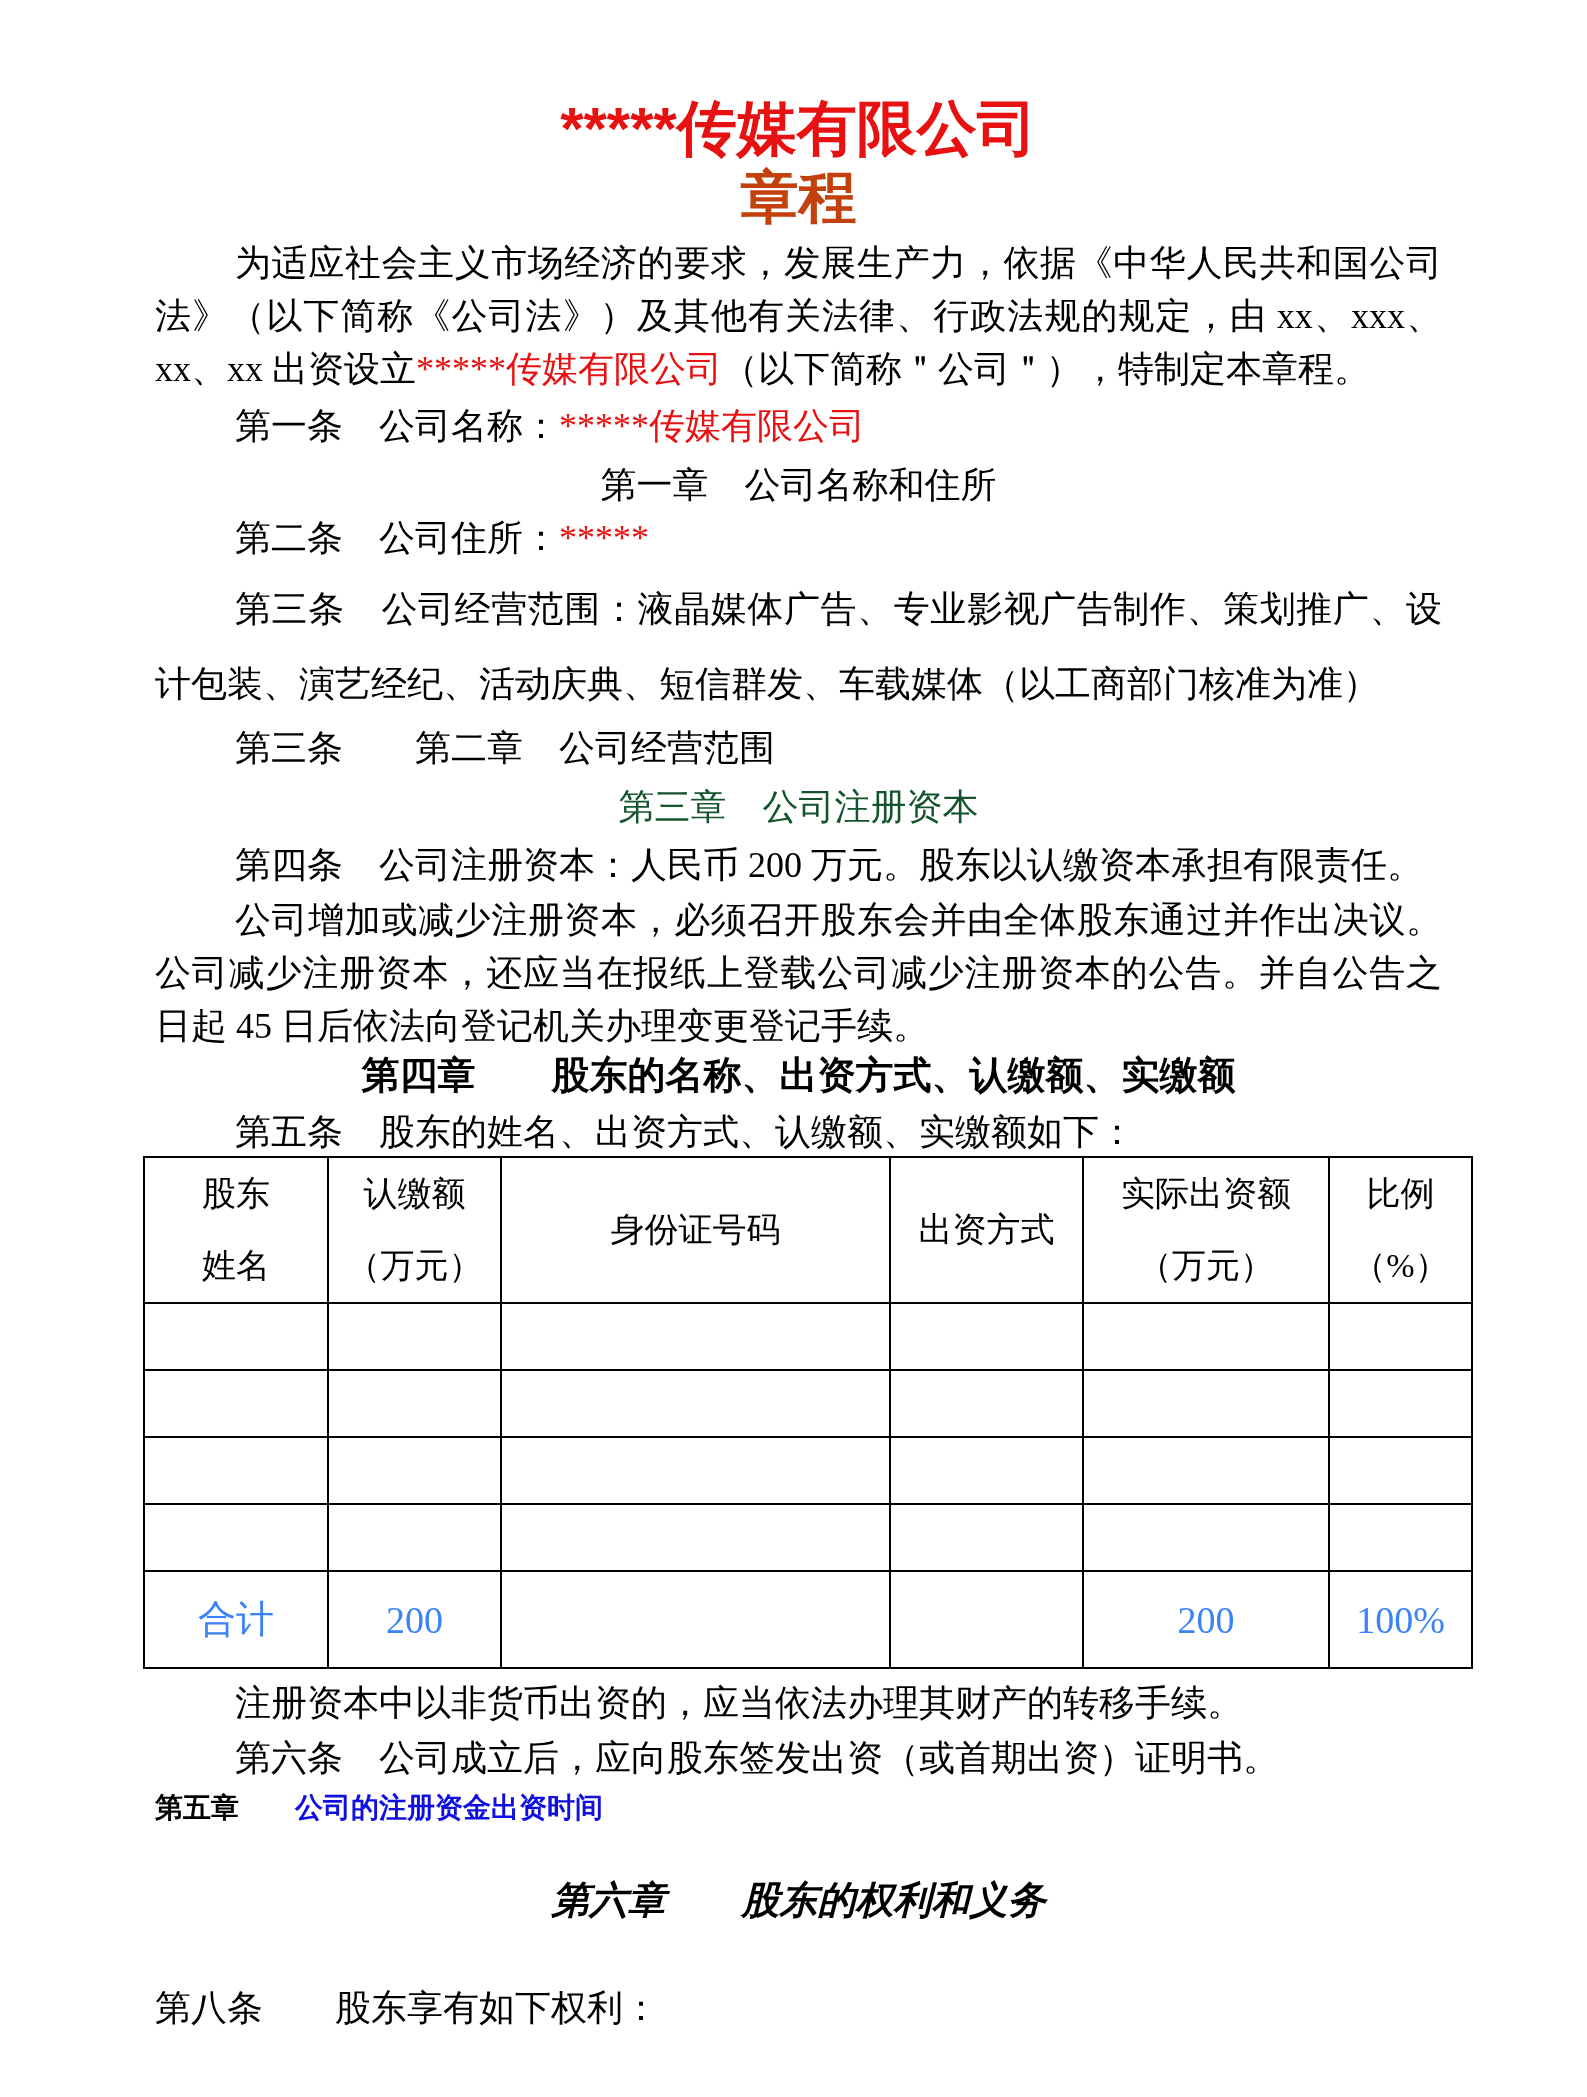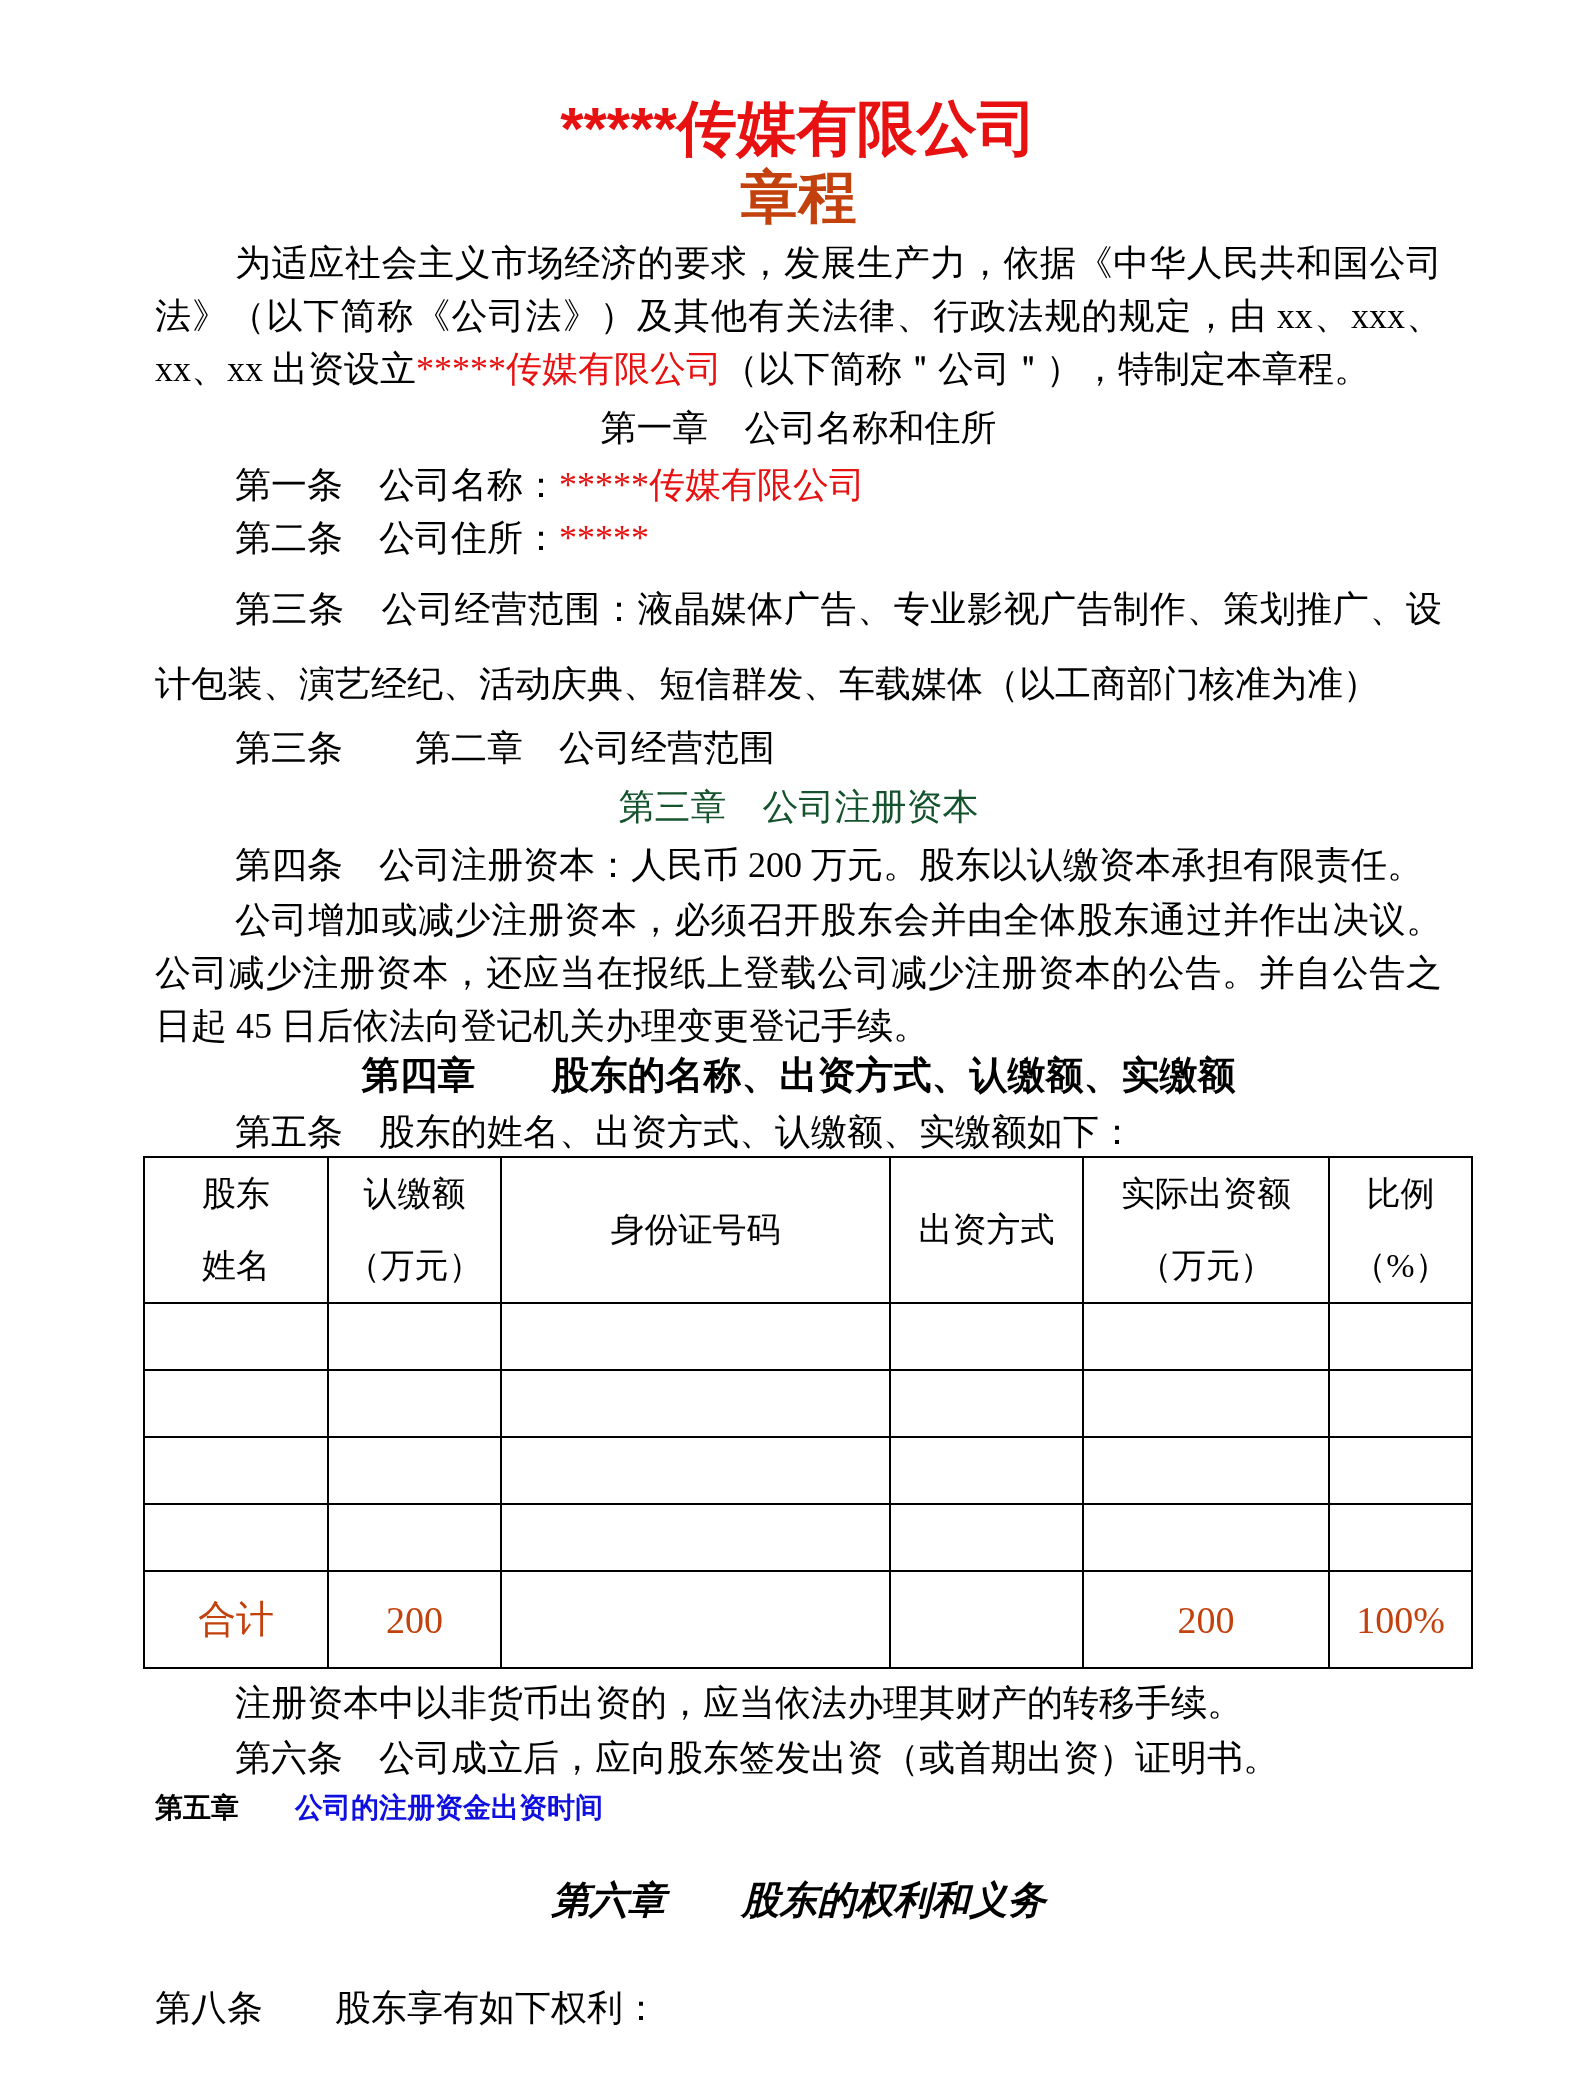--- a/index.html
+++ b/index.html
@@ -50,21 +50,21 @@
     border:2px solid #000000;
     font-weight:normal;padding:0;
     text-align:center;vertical-align:middle;
     font-size:34px;
     overflow:hidden;
   }
   tr.header-row{height:134px;}
   tr.header-row th{white-space:pre-line;line-height:72px;}
   tr.empty-row{height:67px;}
   tr.total-row{height:97px;}
-  tr.total-row td{color:#c2410c;font-size:38px;border-radius:15px;}
+  tr.total-row td{color:#3b82f6;font-size:38px;border-radius:15px;}
   .post-table-note{margin-top:7px;line-height:55px;}
   .art6{line-height:55px;}
   .ch5-line{
     font-family:Liberation Serif, serif;
     font-weight:700;
     font-size:28px;line-height:58px;margin-top:-7px;
   }
   .ch5-gap{display:inline-block;width:56px;}
   .art7{line-height:55px;}
   .ch6-heading{margin-top:35px;font-style:italic;}
@@ -73,23 +73,23 @@
 </head>
 <body>
 
 <div class="page">
 
   <div class="doc-title">*****传媒有限公司</div>
   <div class="doc-subtitle">章程</div>
 
   <p class="body-text indent2 intro"><span>为适应社会主义市场经济的要求，发展生产力，依据《中华人民共和国公司法》（以下简称《公司法》）及其他有关法律、行政法规的规定，由 xx、xxx、xx、xx 出资设立</span><span class="red">*****传媒有限公司</span><span>（以下简称＂公司＂），特制定本章程。</span></p>
 
+  <p class="body-text indent2 art1"><span>第一条　公司名称：</span><span class="red">*****传媒有限公司</span></p>
+
   <p class="body-text centered ch1-heading">第一章　公司名称和住所</p>
-
-  <p class="body-text indent2 art1"><span>第一条　公司名称：</span><span class="red">*****传媒有限公司</span></p>
 
   <p class="body-text indent2"><span>第二条　公司住所：</span><span class="red">*****</span></p>
 
   <p class="body-text indent2 biz-scope">第三条　公司经营范围：液晶媒体广告、专业影视广告制作、策划推广、设计包装、演艺经纪、活动庆典、短信群发、车载媒体（以工商部门核准为准）</p>
 
   <p class="body-text indent2">第三条　　第二章　公司经营范围</p>
 
   <p class="body-text centered ch3-heading">第三章　公司注册资本</p>
 
   <p class="body-text indent2 art4">第四条　公司注册资本：人民币 200 万元。股东以认缴资本承担有限责任。</p>

